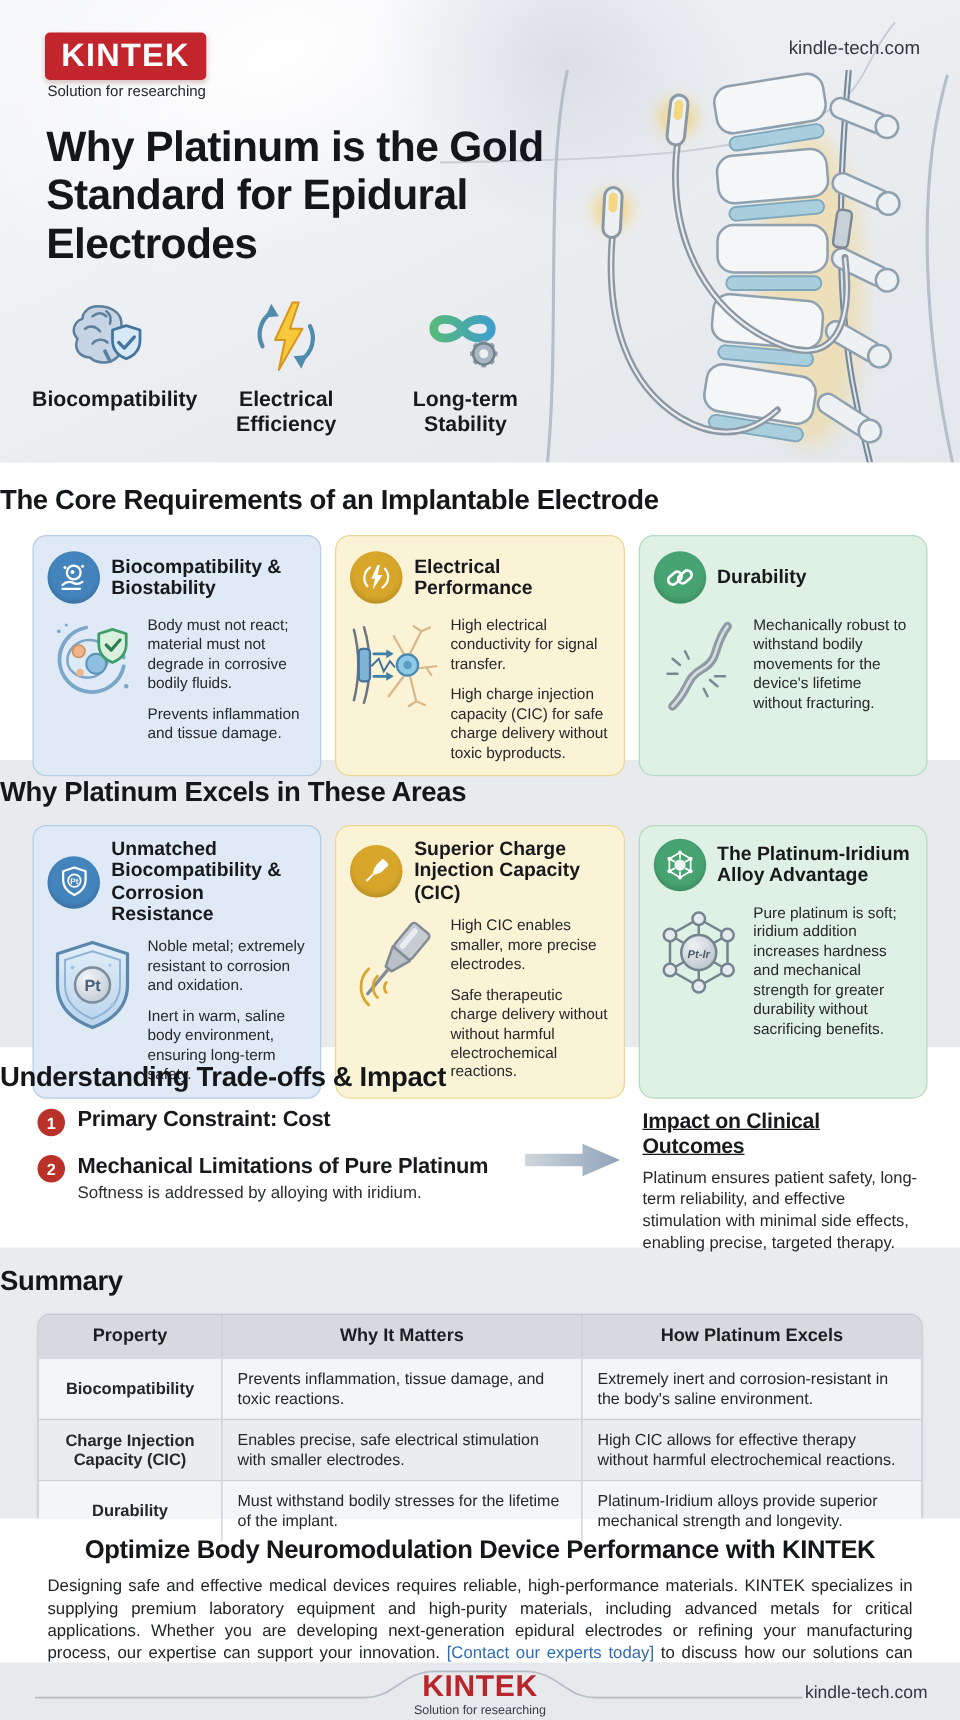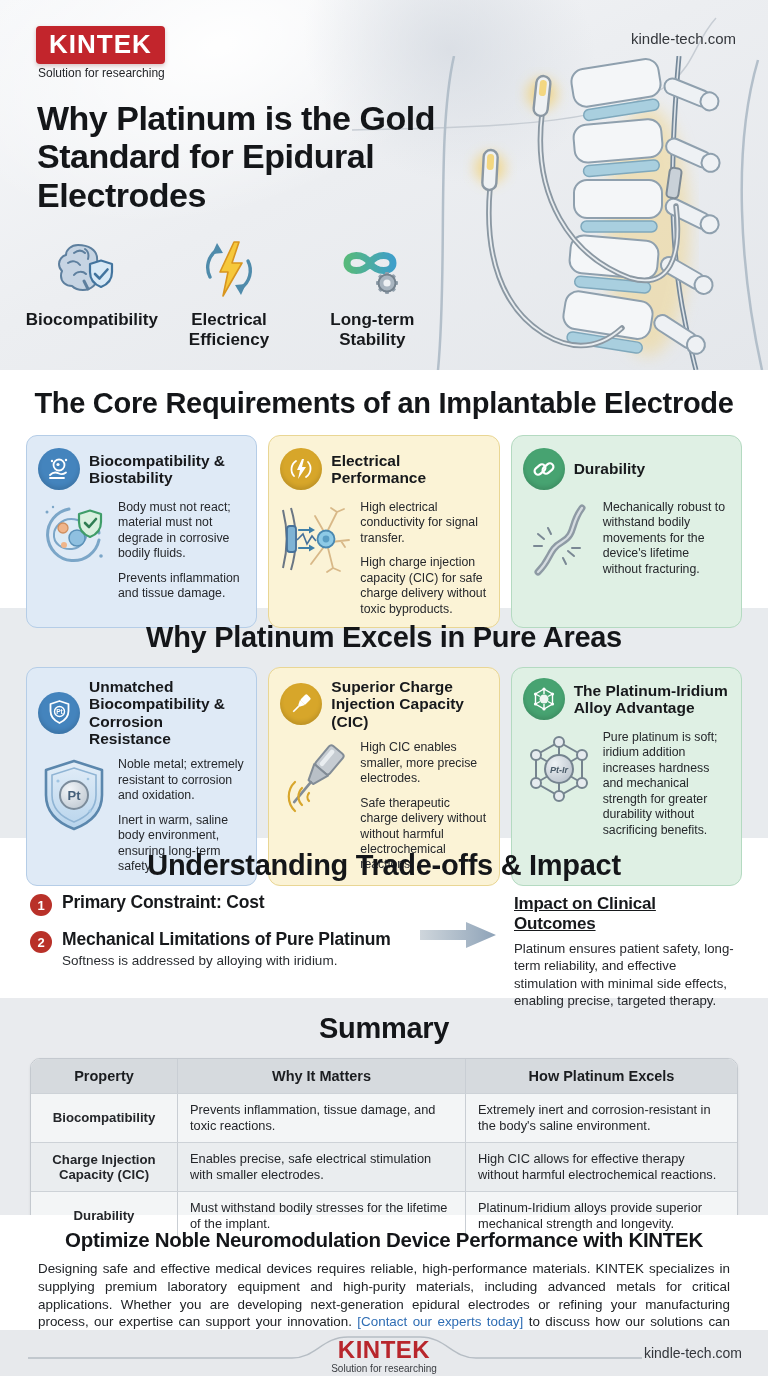--- a/index.html
+++ b/index.html
@@ -26,21 +26,21 @@
   .logo-tag { position:absolute; left:38px; top:66px; z-index:3; font-size:12px; color:#24262a; }
   .site { position:absolute; right:32px; top:30px; z-index:3; font-size:15px; color:#33363b; }
   .hero-title { position:absolute; left:37px; top:99px; z-index:3; width:400px;
     font-size:34px; line-height:1.13; font-weight:bold; color:#141619; letter-spacing:-.5px; }
   .features { position:absolute; left:14px; top:237px; z-index:3; width:430px; display:flex; }
   .feature { flex:1; display:flex; flex-direction:column; align-items:center; }
   .feature .lbl { margin-top:9px; font-size:17px; font-weight:bold; text-align:center;
     line-height:1.15; color:#17191c; max-width:120px; }
   .spine-wrap { position:absolute; right:2px; top:56px; z-index:2; }
   
-  .sec-title { text-align:center; font-size:29px; font-weight:bold; color:#141619; letter-spacing:-.3px; }
+  .sec-title { font-size:22px; font-weight:bold; color:#141619; letter-spacing:-.3px; }
   .cards { display:flex; gap:11px; padding:0 26px; }
   .card { flex:1; border-radius:12px; padding:12px 11px 10px; border:1px solid; }
   .card.blue  { background:#dfeaf6; border-color:#b5cde7;border-radius:11px; }
   .card.yellow{ background:#fbf3d6; border-color:#e9d694; }
   .card.green { background:#dff0e4; border-color:#b4dac1; }
   .card-h { display:flex; align-items:center; gap:9px; }
   .circ { width:42px; height:42px; border-radius:50%; flex:0 0 42px;
     display:flex; align-items:center; justify-content:center; box-shadow:inset 0 -3px 4px rgba(0,0,0,.12);}
   .circ.c-blue { background:#4484bd; } .circ.c-gold { background:#d7a62a; } .circ.c-green { background:#47a371; }
   .card-title { font-size:15.5px; font-weight:bold; line-height:1.12; color:#17191c; }
@@ -345,21 +345,21 @@
         <div class="pts">
           <p>Mechanically robust to withstand bodily movements for the device's lifetime without fracturing.</p>
         </div>
       </div>
     </div>
 
   </div>
 </div>
 
 <div class="sec-excels">
-  <div class="sec-title">Why Platinum Excels in Pure Areas</div>
+  <div class="sec-title">Why Platinum Excels in These Areas</div>
   <div class="cards">
 
     <div class="card blue">
       <div class="card-h">
         <div class="circ c-blue">
           <svg width="27" height="27" viewBox="0 0 27 27">
             <path d="M13.5 2l9 3v7c0 6-3.7 9.6-9 12 -5.3-2.4-9-6-9-12V5z" fill="none" stroke="#fff" stroke-width="1.8" stroke-linejoin="round"></path>
             <circle cx="13.5" cy="12.5" r="5" fill="none" stroke="#fff" stroke-width="1.4"></circle>
             <text x="13.5" y="15" text-anchor="middle" font-size="6.5" font-weight="bold" fill="#fff" font-family="Liberation Sans, sans-serif">Pt</text>
           </svg>
@@ -550,21 +550,21 @@
     </div>
     <div class="t-row t-body">
       <div class="prop">Durability</div>
       <div>Must withstand bodily stresses for the lifetime of the implant.</div>
       <div>Platinum-Iridium alloys provide superior mechanical strength and longevity.</div>
     </div>
   </div>
 </div>
 
 <div class="sec-cta">
-  <div class="cta-title">Optimize Noble Neuromodulation Device Performance with KINTEK</div>
+  <div class="cta-title">Optimize Body Neuromodulation Device Performance with KINTEK</div>
   <p class="cta-body"><span>Designing safe and effective medical devices requires reliable, high-performance materials. KINTEK specializes in supplying premium laboratory equipment and high-purity materials, including advanced metals for critical applications. Whether you are developing next-generation epidural electrodes or refining your manufacturing process, our expertise can support your innovation. </span><a href="#" class="cta-link">[Contact our experts today]</a><span> to discuss how our solutions can enhance your product's safety, efficacy, and reliability.</span></p>
 </div>
 
 <div class="ftr">
   <svg class="ftr-line" width="768" height="46">
     <path d="M28 28 H292 C 316 28 322 7 348 7 H420 C 446 7 452 28 476 28 H642" stroke="#b6bdc4" stroke-width="1.4" fill="none"></path>
   </svg>
   <div class="ftr-brand">
     <div class="nm">KINTEK</div>
     <div class="tg">Solution for researching</div>

